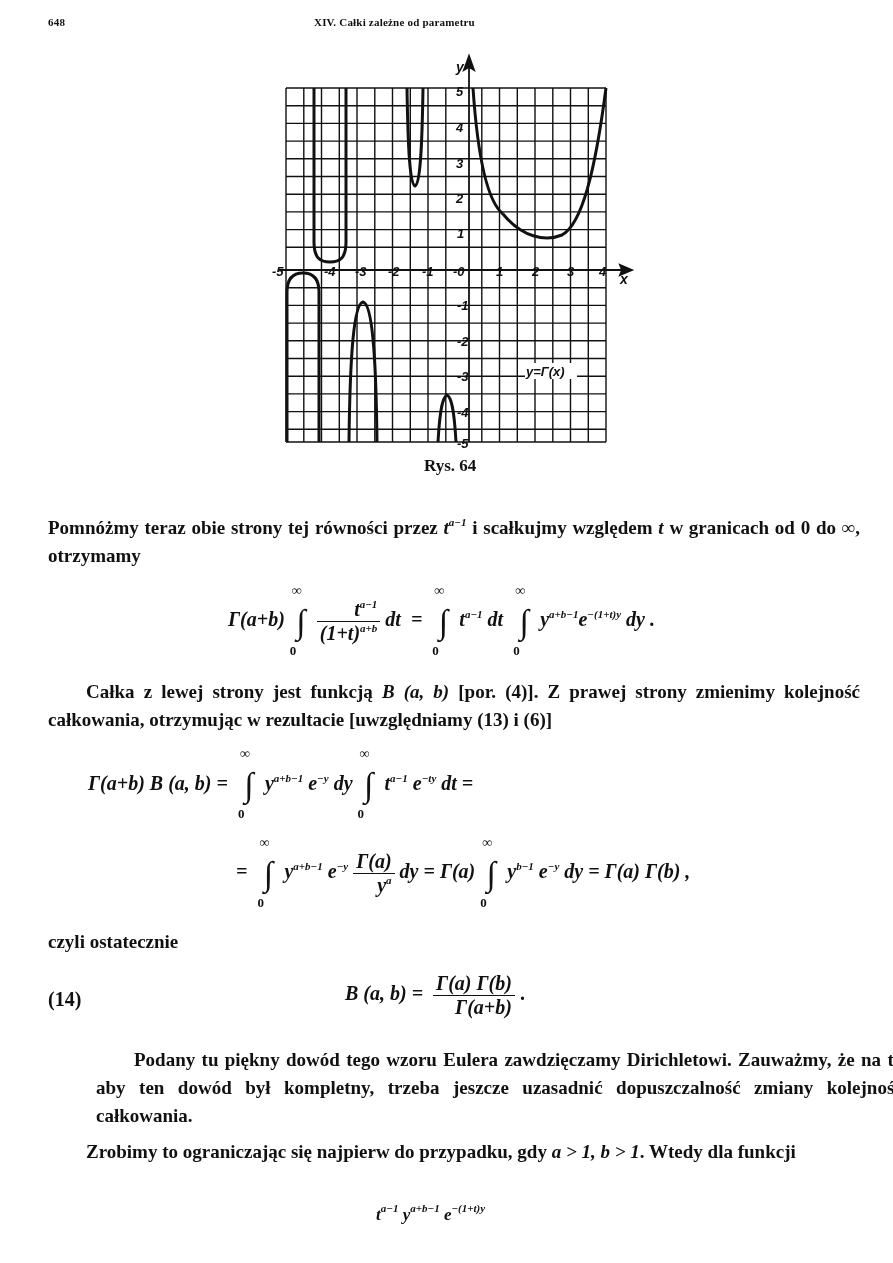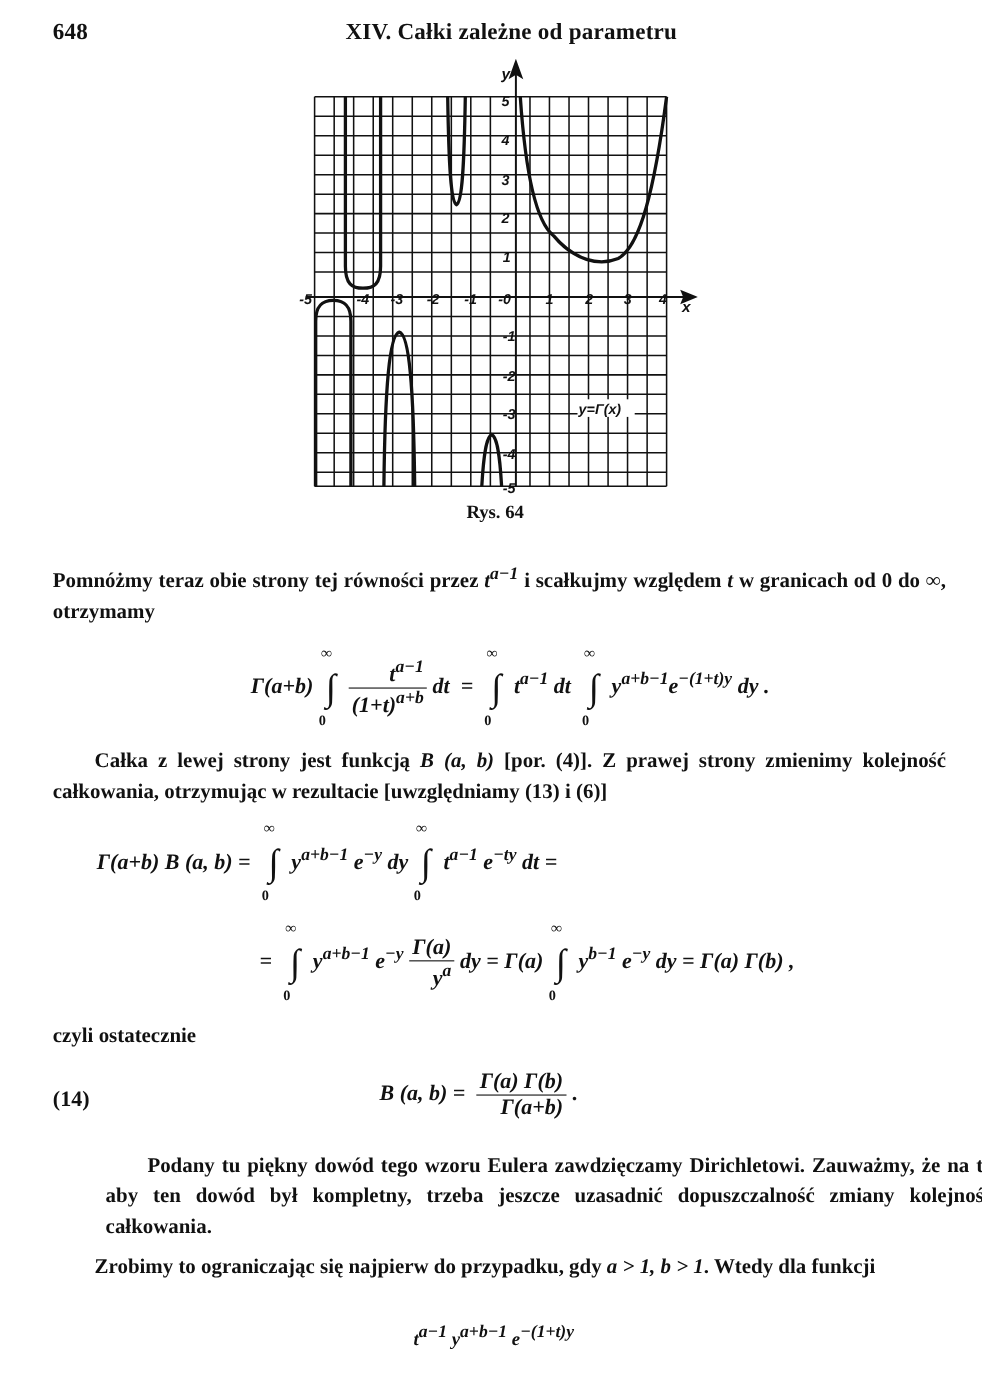--- a/index.html
+++ b/index.html
@@ -1,30 +1,30 @@
 <!DOCTYPE html>
 <html><head>
 <meta charset="utf-8">
 <style>
   html, body { margin: 0; padding: 0; background: #ffffff; }
   body { width: 893px; height: 1263px; position: relative; overflow: hidden;
          font-family: "Liberation Serif", "DejaVu Serif", serif; color: #111; }
   .abs { position: absolute; }
-  .hdr { font-weight: bold; font-size: 21px; letter-spacing: 0.2px; text-align: right; }
+  .hdr { font-weight: bold; font-size: 11px; letter-spacing: 0.2px; text-align: right; }
   .para { font-size: 19px; line-height: 28px; text-align: justify; font-weight: bold;
           left: 48px; width: 812px; }
   .indent { text-indent: 38px; }
   .para p { margin: 0; }
   .math { font-style: italic; }
   .formula { font-size: 20px; font-weight: bold; white-space: nowrap; }
   .int { display: inline-block; position: relative; width: 22px; text-align: center; vertical-align: middle; }
   .int .sym { font-size: 34px; font-style: normal; line-height: 34px; display: block; }
   .int .up { position: absolute; top: -22px; left: 2px; font-size: 14px; font-style: normal; }
   .int .lo { position: absolute; bottom: -20px; left: 0px; font-size: 13px; font-style: normal; }
-  sup { font-size: 16px; vertical-align: 8px; }
+  sup { font-size: 11px; vertical-align: 8px; }
   .frac { display: inline-block; vertical-align: middle; text-align: right; }
   .frac .num { display: block; border-bottom: 1.5px solid #111; padding: 0 3px; }
   .frac .den { display: block; padding: 0 3px; }
   .caption { font-size: 17px; font-weight: bold; text-align: center; }
   svg text { font-family: "Liberation Sans", sans-serif; font-style: italic; font-weight: bold; }
 </style>
 </head>
 <body>
 
 <div class="abs hdr" style="left:48px; top:16px;">648</div>

